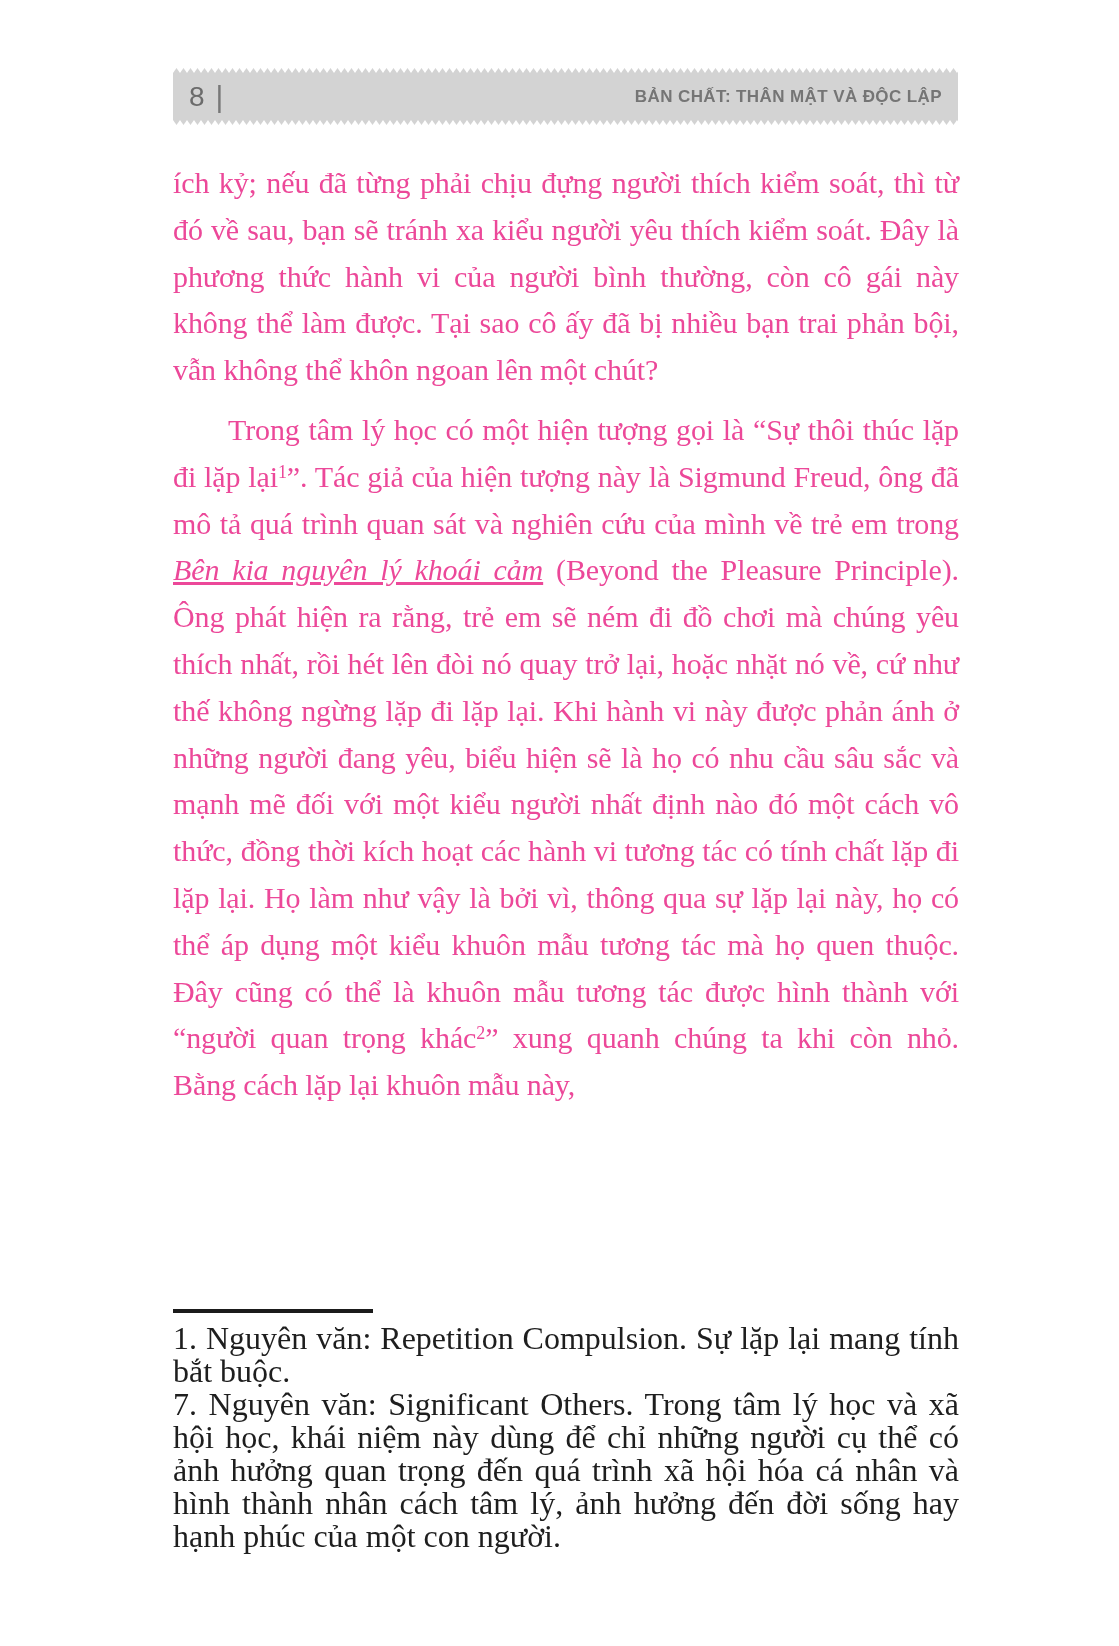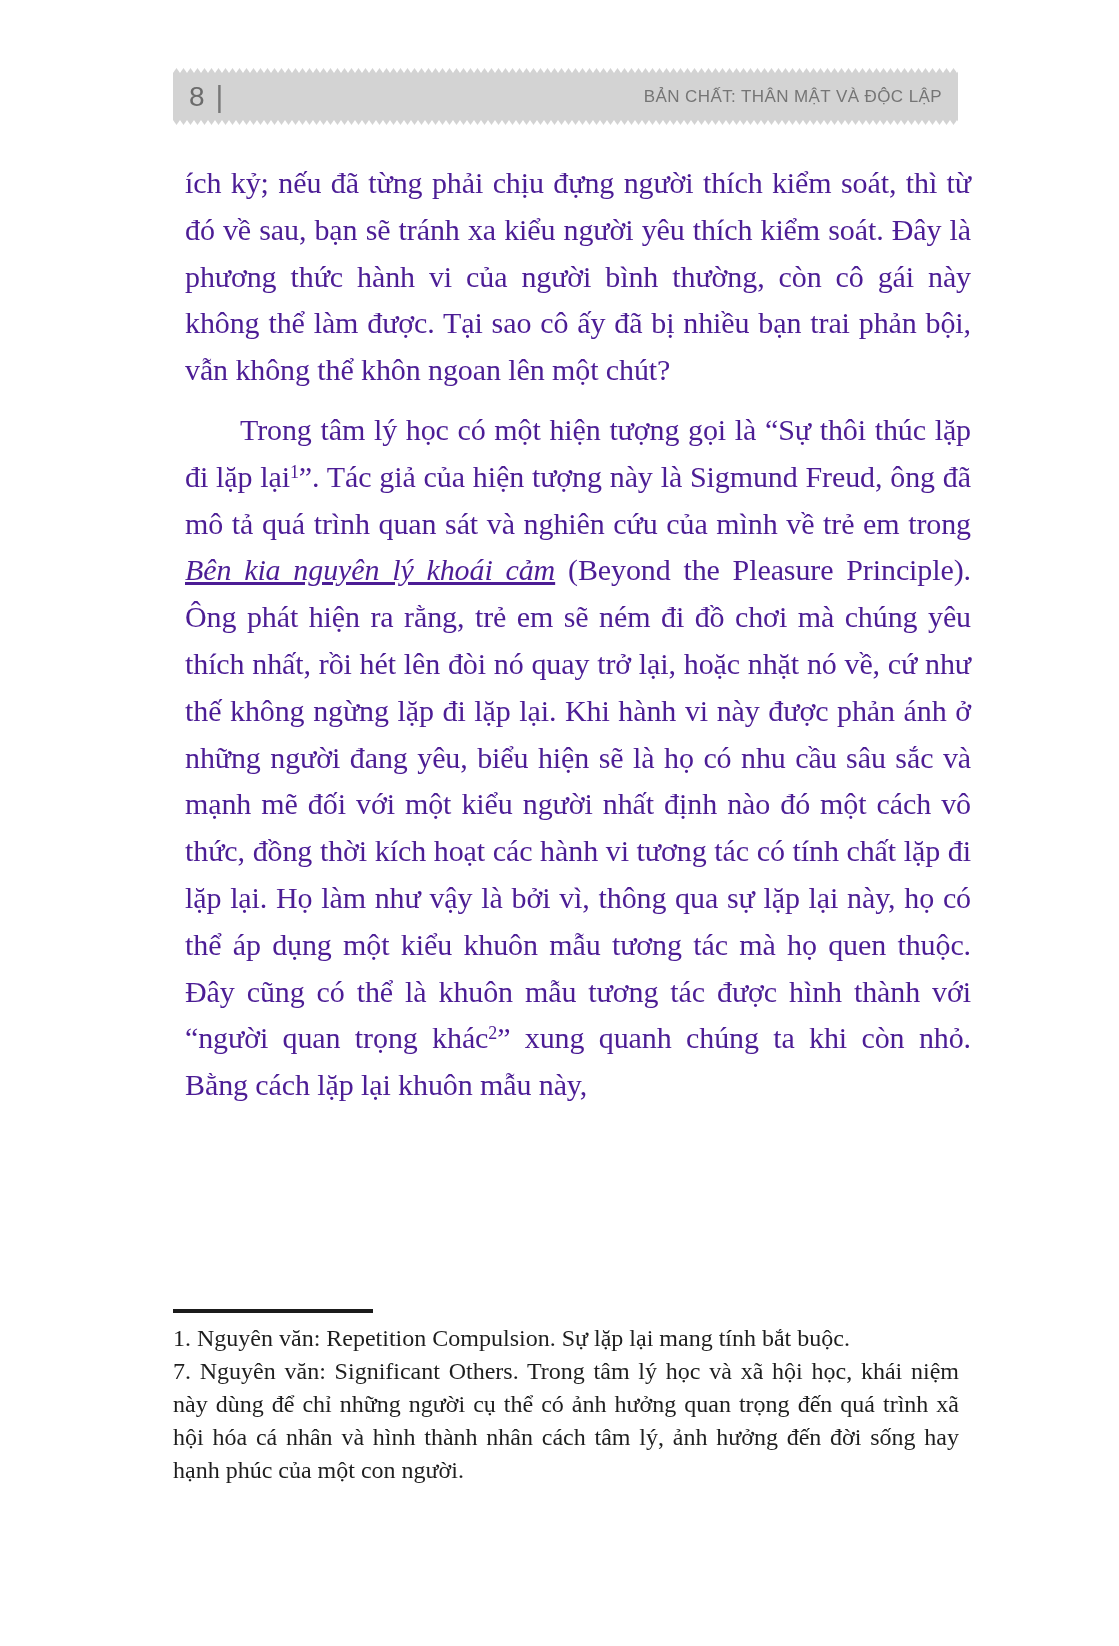--- a/index.html
+++ b/index.html
@@ -15,41 +15,41 @@
   .zz{display:block;width:100%;height:5px;}
   .band-core{
     background:#d3d3d3;height:47px;display:flex;align-items:center;
     justify-content:space-between;padding:0 16px;box-sizing:border-box;
     font-family:"Liberation Sans","DejaVu Sans",sans-serif;
   }
   .band-left{display:flex;align-items:center;gap:11px;color:#6b6b6b;}
   .band-left .num{font-size:28px;line-height:1;}
   .band-left .sep{font-size:30px;line-height:1;font-weight:300;color:#777;}
   .band-right{
-    font-size:17px;font-weight:normal;color:#757575;letter-spacing:.4px;
+    font-size:17px;font-weight:bold;color:#757575;letter-spacing:.4px;
     white-space:nowrap;
   }
 
   
   .body-text{
-    position:absolute;left:185px;top:160px;width:786px;
-    font-size:30px;line-height:46.8px;color:#4c1d95;
+    position:absolute;left:173px;top:160px;width:786px;
+    font-size:30px;line-height:46.8px;color:#ec4899;
     text-align:justify;letter-spacing:-0.1px;
   }
   .body-text p{margin:0;}
   .body-text p.p1{margin-bottom:13px;}
   .body-text p.p2{text-indent:55px;}
   .it{font-style:italic;text-decoration:underline;}
   .fnref{font-size:18px;line-height:0;vertical-align:9px;}
 
   
   .footnotes{position:absolute;left:173px;top:1309px;width:786px;color:#1e1e1e;}
   .fn-rule{width:200px;height:4px;background:#1b1b1b;margin:0 0 9px 0;}
   .footnotes p{
-    margin:0;font-size:24px;line-height:33px;text-align:justify;
+    margin:0;font-size:32px;line-height:33px;text-align:justify;
   }
 </style>
 </head>
 <body>
 
 <div class="page">
 
   <div class="header-band">
     <svg class="zz" width="785" height="5" aria-hidden="true">
       <defs>

